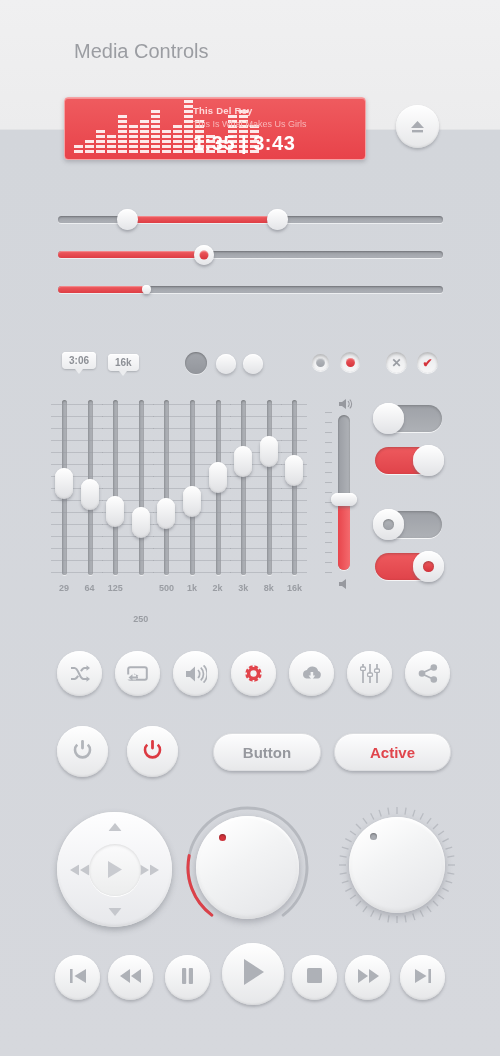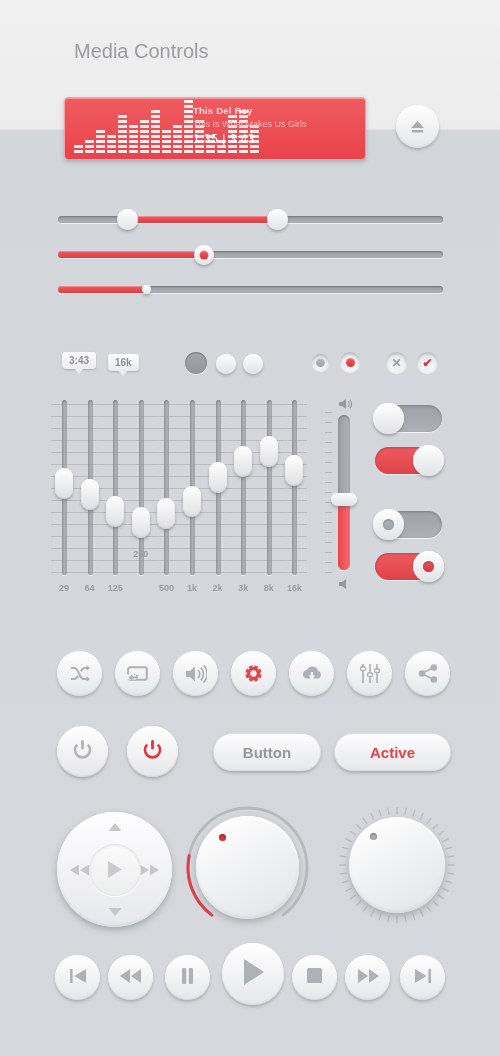--- a/index.html
+++ b/index.html
@@ -37,21 +37,21 @@
     border:1px solid #f6a2a4;
     box-shadow:0 2px 4px rgba(100,100,110,.35), inset 0 1px 0 rgba(255,255,255,.35);
     overflow:hidden;
   }
   .eq-viz{ position:absolute; left:9px; bottom:6px; display:flex; align-items:flex-end; gap:2px; }
   .viz-col{ width:9px; display:flex; flex-direction:column-reverse; gap:2px; }
   .viz-cell{ height:3px; background:rgba(255,255,255,.88); }
   .player-meta{ position:absolute; right:10px; top:7px; text-align:left; width:162px;}
   .pm-artist{ font-size:9.5px; color:#ffd9da; font-weight:bold; letter-spacing:.2px;}
   .pm-track{ font-size:9px; color:#f8b6b8; margin-top:3px; }
-  .pm-time{ font-size:12px; color:#fff; font-weight:normal; margin-top:3px; letter-spacing:.5px;}
+  .pm-time{ font-size:20px; color:#fff; font-weight:bold; margin-top:3px; letter-spacing:.5px;}
 
   
   .rbtn{
     border-radius:50%;
     background:linear-gradient(#ffffff,#e6e7e9);
     box-shadow:0 2px 3px rgba(110,112,120,.4), inset 0 1px 1px #fff, inset 0 -1px 2px rgba(0,0,0,.07);
     display:flex; align-items:center; justify-content:center;
     position:relative;
   }
   .eject{ position:absolute; left:396px; top:105px; width:43px; height:43px; }
@@ -391,21 +391,21 @@
       <div class="hknob red" style="width: 20px; height: 20px; left: calc(38% - 10px); top: -6.5px;"></div>
     </div>
     <div class="hslider" style="left: 58px; top: 286px; width: 385px;">
       <div class="htrack"></div>
       <div class="hfill" style="left: 0%; width: 23%;"></div>
       <div class="hknob" style="width: 9px; height: 9px; left: calc(23% - 4.5px); top: -1px;"></div>
     </div>
   </div>
 
 <div id="tooltips">
-    <div class="tip" style="left: 62px; top: 352px;">3:43</div>
+    <div class="tip" style="left: 62px; top: 352px;">3:06</div>
     <div class="tip" style="left: 108px; top: 354px;">16k</div>
   </div>
 
 <div id="smallcontrols">
     <div class="crc crc-dark" style="left: 185px; top: 352px; width: 22px; height: 22px;"></div>
     <div class="crc crc-plain" style="left: 216px; top: 354px; width: 20px; height: 20px;"></div>
     <div class="crc crc-plain" style="left: 243px; top: 354px; width: 20px; height: 20px;"></div>
     <div class="crc crc-inset" style="left: 312px; top: 354px; width: 17px; height: 17px;">
       <div class="dot-grey"></div>
     </div>
@@ -497,21 +497,21 @@
         <div class="eq-tick" style="top: 96px;"></div>
         <div class="eq-tick" style="top: 108px;"></div>
         <div class="eq-tick" style="top: 120px;"></div>
         <div class="eq-tick" style="top: 132px;"></div>
         <div class="eq-tick" style="top: 144px;"></div>
         <div class="eq-tick" style="top: 156px;"></div>
         <div class="eq-tick" style="top: 168px;"></div>
       </div>
       <div class="eq-handle" style="top: 106.56px;"></div>
     </div>
-    <div class="eq-label" style="left: 120.8px; top: 549px;">250</div>
+    <div class="eq-label" style="left: 120.8px; top: 614px;">250</div>
     <div class="eq-band" style="left: 162.4px; top: 400px; height: 175px;">
       <div class="eq-rail"></div>
       <div class="eq-ticks">
         <div class="eq-tick" style="top: 0px;"></div>
         <div class="eq-tick" style="top: 12px;"></div>
         <div class="eq-tick" style="top: 24px;"></div>
         <div class="eq-tick" style="top: 36px;"></div>
         <div class="eq-tick" style="top: 48px;"></div>
         <div class="eq-tick" style="top: 60px;"></div>
         <div class="eq-tick" style="top: 72px;"></div>

